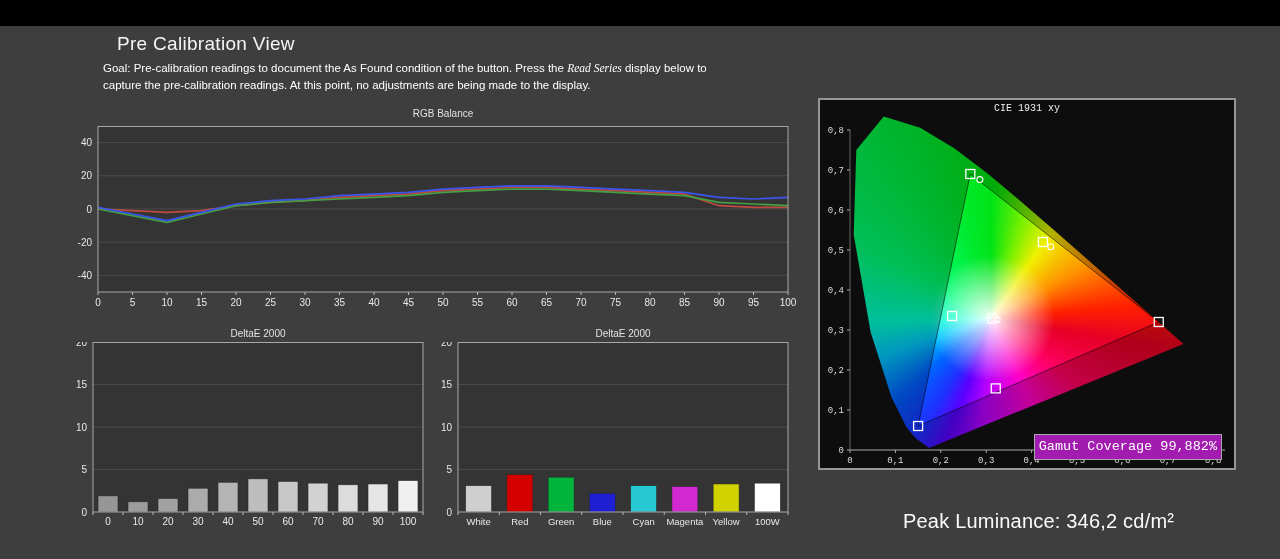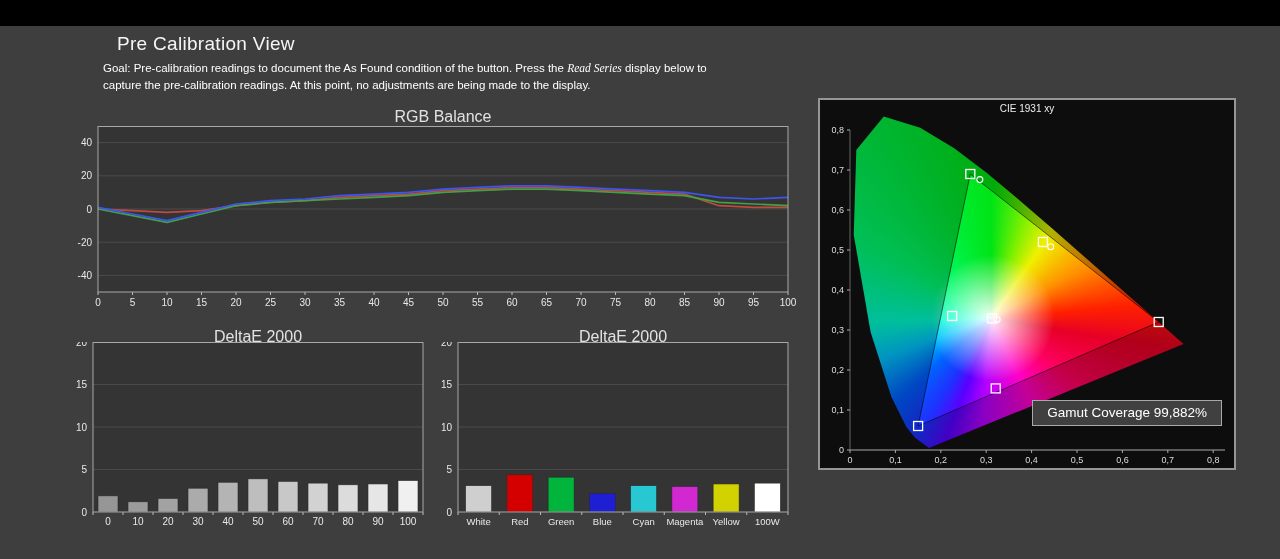--- a/index.html
+++ b/index.html
@@ -3,49 +3,49 @@
 <meta charset="utf-8">
 <style>
   html,body{margin:0;padding:0;background:#000;}
   .app{position:relative;width:1280px;height:559px;background:#3e3e3e;overflow:hidden;
        font-family:"Liberation Sans",sans-serif;color:#fff;}
   .topbar{position:absolute;top:0;left:0;width:1280px;height:26px;background:#000;}
   .page-title{position:absolute;left:117px;top:33px;font-size:19px;color:#f5f5f5;letter-spacing:.3px;}
   .goal{position:absolute;left:103px;top:60px;width:780px;font-size:11.5px;line-height:16.5px;color:#fff;}
   .goal i{font-style:italic;font-family:Liberation Serif, serif;}
   .chart{position:absolute;}
-  .chart-title{position:absolute;top:2px;text-align:center;font-size:16px;color:#e2e2e2;}
+  .chart-title{position:absolute;top:2px;text-align:center;font-size:10px;color:#e2e2e2;}
   .chart svg{position:absolute;left:0;}
   .chart svg text{font-family:"Liberation Sans",sans-serif;}
   
   #rgb-chart{left:58px;top:106px;width:740px;height:212px;}
   #rgb-chart .chart-title{left:40px;right:10px;}
   #rgb-svg{top:20px;}
   
   #de1-chart{left:58px;top:326px;width:372px;height:212px;}
   #de1-chart .chart-title{left:35px;right:7px;}
   #de2-chart{left:430px;top:326px;width:372px;height:212px;}
   #de2-chart .chart-title{left:28px;right:14px;}
   #de1-svg,#de2-svg{top:16px;}
   
   .cie-panel{position:absolute;left:818px;top:98px;width:414px;height:368px;
-             background:#0d0d0d;border:2px solid #969696;}
+             background:#0d0d0d;border:2px solid #969696;font-family:Liberation Mono, monospace;}
   .cie-title{position:absolute;top:3px;left:0;right:0;text-align:center;font-size:10px;color:#eee;}
   .cie-canvas{position:absolute;left:30px;top:16px;width:345px;height:334px;}
   .cie-layer{position:absolute;inset:0;
     background:
       radial-gradient(circle at 41% 60.5%, rgba(255,255,255,.95) 0%, rgba(255,255,255,0) 22%),
       conic-gradient(from 0deg at 41% 60.5%,
         #00e416 0deg,#7cf000 18deg,#f0f000 35deg,#ff9000 62deg,#ff2000 85deg,
         #e60026 100deg,#ff0062 128deg,#ff00c8 155deg,#b400ff 185deg,#5a00ff 200deg,
         #1e32ff 212deg,#0064ff 230deg,#00c8ff 250deg,#00ffd2 268deg,#00ff78 300deg,#00e416 360deg);}
   .cie-layer.dark{filter:brightness(.74) saturate(1.05);}
   #cie-overlay{position:absolute;left:0;top:0;}
-  .gamut-box{position:absolute;right:12px;top:300px;height:24px;line-height:24px;
-             padding:0 14px;background:#404040;border:1px solid #a9a9a9;
+  .gamut-box{position:absolute;right:12px;top:334px;height:24px;line-height:24px;
+             padding:0 4px;background:#a21caf;border:1px solid #a9a9a9;
              font-size:13.5px;color:#fff;}
   .peak-lum{position:absolute;left:903px;top:510px;font-size:20px;color:#fafafa;letter-spacing:.2px;}
 </style>
 </head>
 <body>
 
 <div class="app">
   <div class="topbar"></div>
 
   <div class="page-title">Pre Calibration View</div>
@@ -262,13 +262,14 @@
         <rect x="127.65" y="211.5" width="9" height="9" fill="none" stroke="#fff" stroke-width="1.3"></rect>
         <rect x="171.234" y="283.9" width="9" height="9" fill="none" stroke="#fff" stroke-width="1.3"></rect>
         <rect x="218.45" y="137.5" width="9" height="9" fill="none" stroke="#fff" stroke-width="1.3"></rect>
         <circle cx="159.844" cy="79.59999999999997" r="3" fill="none" stroke="#fff" stroke-width="1.1"></circle>
         <circle cx="230.668" cy="146.8" r="3" fill="none" stroke="#fff" stroke-width="1.1"></circle>
         <circle cx="177.096" cy="219.6" r="3" fill="none" stroke="#fff" stroke-width="1.1"></circle>
       </svg>
     <div class="gamut-box">Gamut Coverage 99,882%</div>
   </div>
 
+  <div class="peak-lum">Peak Luminance: 346,2 cd/m²</div>
 </div>
 
 </body></html>

